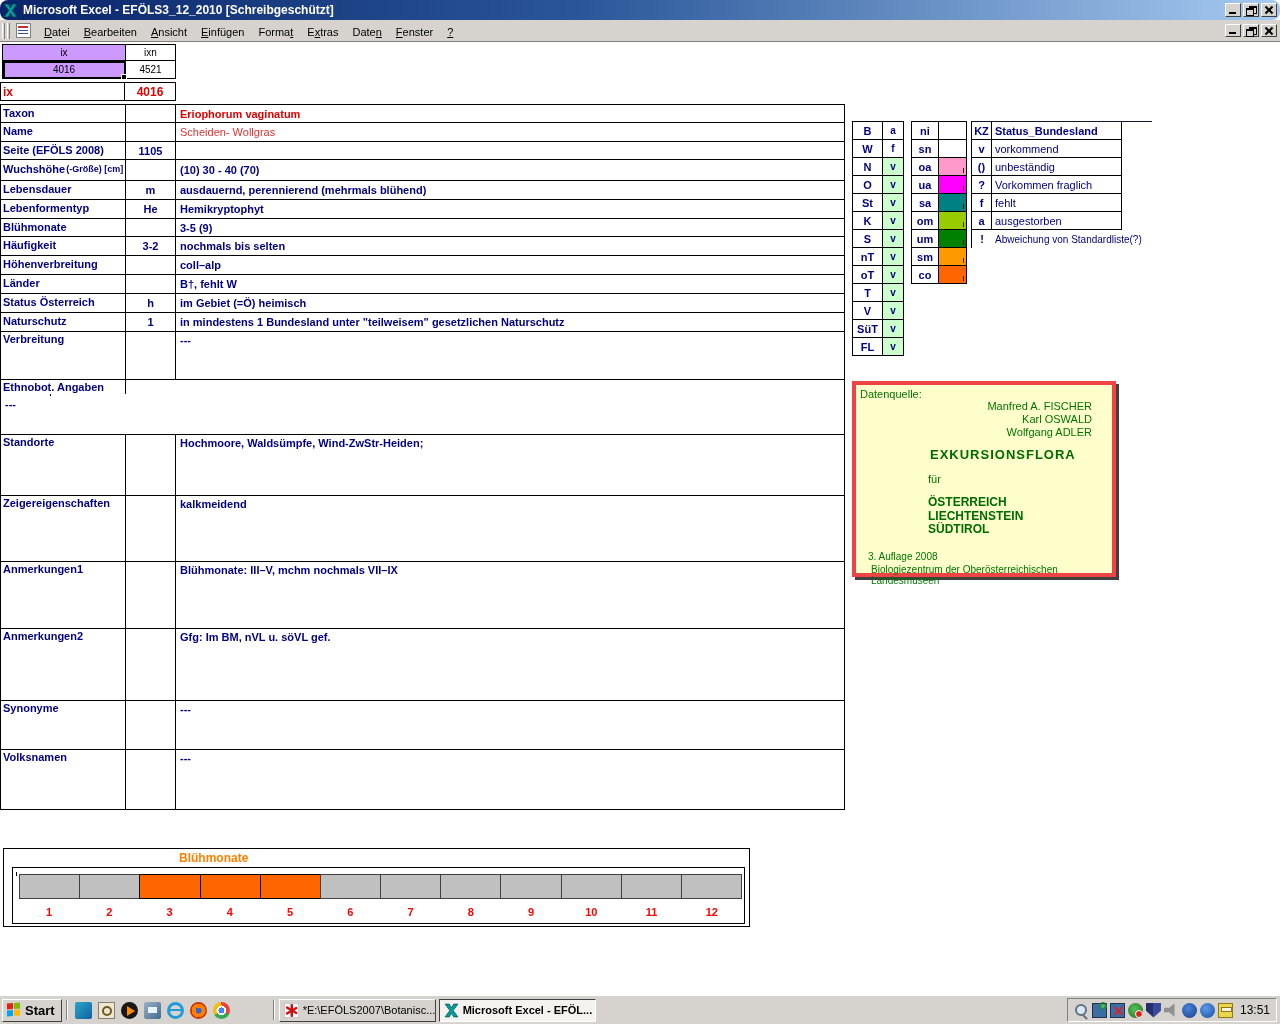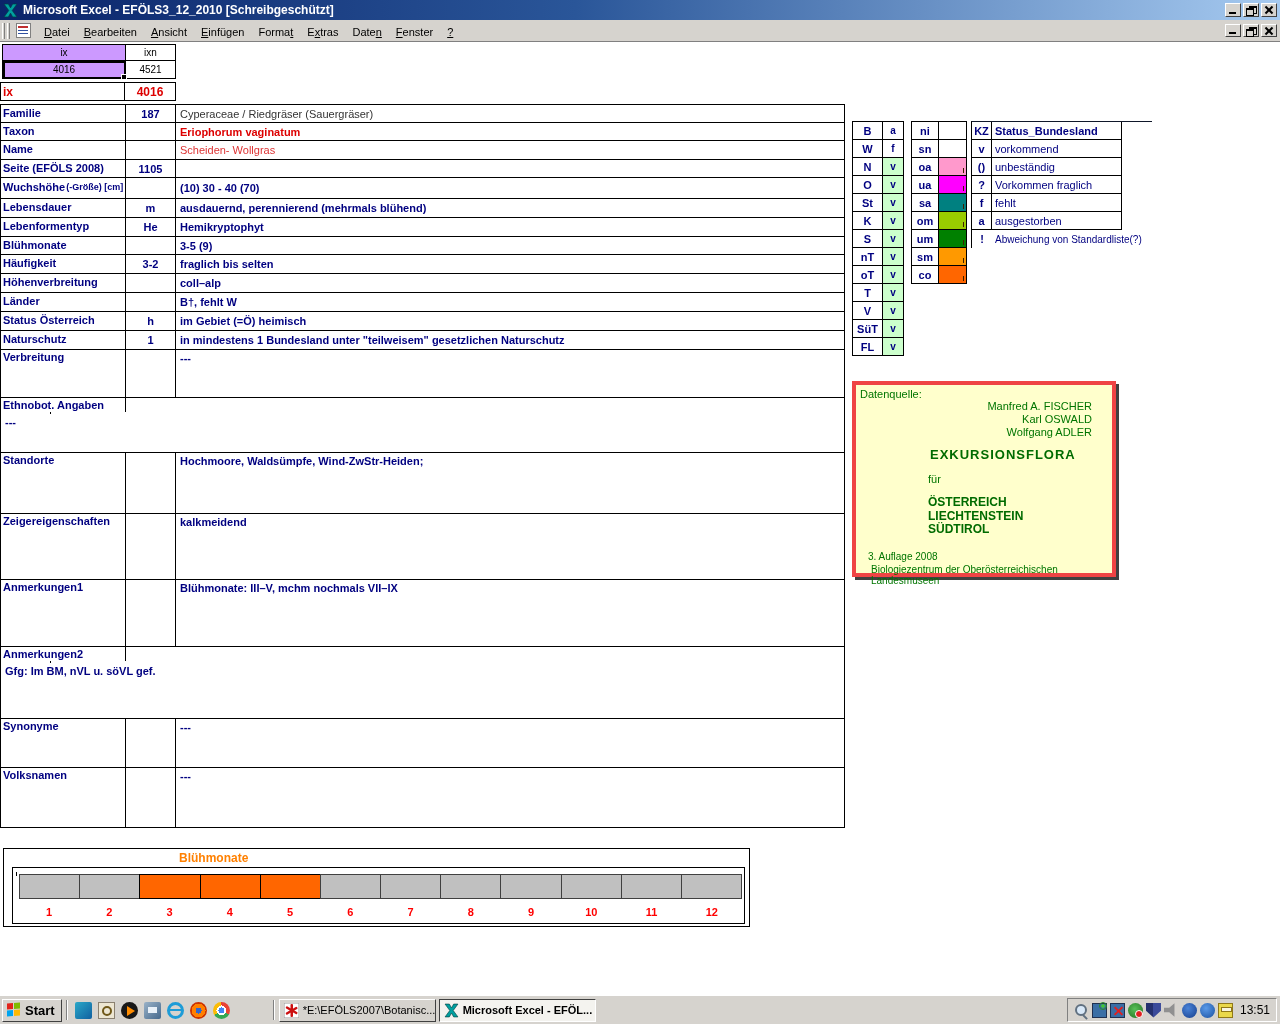--- a/index.html
+++ b/index.html
@@ -3,21 +3,21 @@
 <meta charset="utf-8">
 <style>
   * { margin:0; padding:0; box-sizing:border-box; }
   html,body { width:1280px; height:1024px; overflow:hidden; }
   body { font-family:"Liberation Sans", sans-serif; background:#fff; }
   .screen { position:relative; width:1280px; height:1024px; background:#fff; }
 
   
   .titlebar { position:absolute; left:0; top:0; width:1280px; height:20px;
     background:linear-gradient(90deg,#0A246A 0%,#2A5699 45%,#A6CAF0 100%);
-    display:flex; align-items:center; padding:0 3px; }
+    display:flex; align-items:center; padding:0 3px;border-radius:8px; }
   .titlebar .title { color:#fff; font-weight:bold; font-size:12px; margin-left:5px; white-space:nowrap; }
   .winctl { margin-left:auto; display:flex; gap:2px; }
   .ctl-btn { width:16px; height:14px; background:#D6D3CE; border:1px solid;
     border-color:#fff #404040 #404040 #fff; position:relative; }
   .g-min::before { content:''; position:absolute; left:3px; bottom:2px; width:7px; height:2px; background:#000; }
   .g-rest::before { content:''; position:absolute; left:5px; top:2px; width:6px; height:5px; border:1px solid #000; border-top-width:2px; background:#D6D3CE; }
   .g-rest::after { content:''; position:absolute; left:2px; top:4px; width:6px; height:5px; border:1px solid #000; border-top-width:2px; background:#D6D3CE; }
   .g-x::before { content:''; position:absolute; left:2px; top:5px; width:10px; height:2px; background:#000; transform:rotate(45deg); }
   .g-x::after { content:''; position:absolute; left:2px; top:5px; width:10px; height:2px; background:#000; transform:rotate(-45deg); }
 
@@ -212,27 +212,20 @@
     </div>
 
     <div class="ixrow">
       <div class="c1">ix</div>
       <div class="c2">4016</div>
     </div>
 
     <div class="ftable" id="ftable">
         <div class="frow" style="height: 18px;">
           <div class="fcell flabel">
-            <span>Familie</span>
-          </div>
-          <div class="fcell fcode">187</div>
-          <div class="fcell fvalue v-gray">Cyperaceae  /  Riedgräser (Sauergräser)</div>
-        </div>
-        <div class="frow" style="height: 18px;">
-          <div class="fcell flabel">
             <span>Taxon</span>
           </div>
           <div class="fcell fcode"></div>
           <div class="fcell fvalue v-redbold">Eriophorum vaginatum</div>
         </div>
         <div class="frow" style="height: 19px;">
           <div class="fcell flabel">
             <span>Name</span>
           </div>
           <div class="fcell fcode"></div>
@@ -272,21 +265,21 @@
             <span>Blühmonate</span>
           </div>
           <div class="fcell fcode"></div>
           <div class="fcell fvalue"> 3-5 (9)</div>
         </div>
         <div class="frow" style="height: 19px;">
           <div class="fcell flabel">
             <span>Häufigkeit</span>
           </div>
           <div class="fcell fcode">3-2</div>
-          <div class="fcell fvalue">fraglich bis selten</div>
+          <div class="fcell fvalue">nochmals bis selten</div>
         </div>
         <div class="frow" style="height: 19px;">
           <div class="fcell flabel">
             <span>Höhenverbreitung</span>
           </div>
           <div class="fcell fcode"></div>
           <div class="fcell fvalue">coll–alp</div>
         </div>
         <div class="frow" style="height: 19px;">
           <div class="fcell flabel">
@@ -337,21 +330,21 @@
           <div class="fcell fcode"></div>
           <div class="fcell fvalue">kalkmeidend</div>
         </div>
         <div class="frow tall" style="height: 67px;">
           <div class="fcell flabel">
             <span>Anmerkungen1</span>
           </div>
           <div class="fcell fcode"></div>
           <div class="fcell fvalue">Blühmonate: III–V, mchm nochmals VII–IX</div>
         </div>
-        <div class="frow tall" style="height: 72px; flex-direction: column;">
+        <div class="frow tall" style="height: 72px;">
           <div class="fcell flabel">
             <span>Anmerkungen2</span>
           </div>
           <div class="fcell fcode"></div>
           <div class="fcell fvalue">Gfg: Im BM, nVL u. söVL gef.</div>
         </div>
         <div class="frow tall" style="height: 49px;">
           <div class="fcell flabel">
             <span>Synonyme</span>
           </div>

